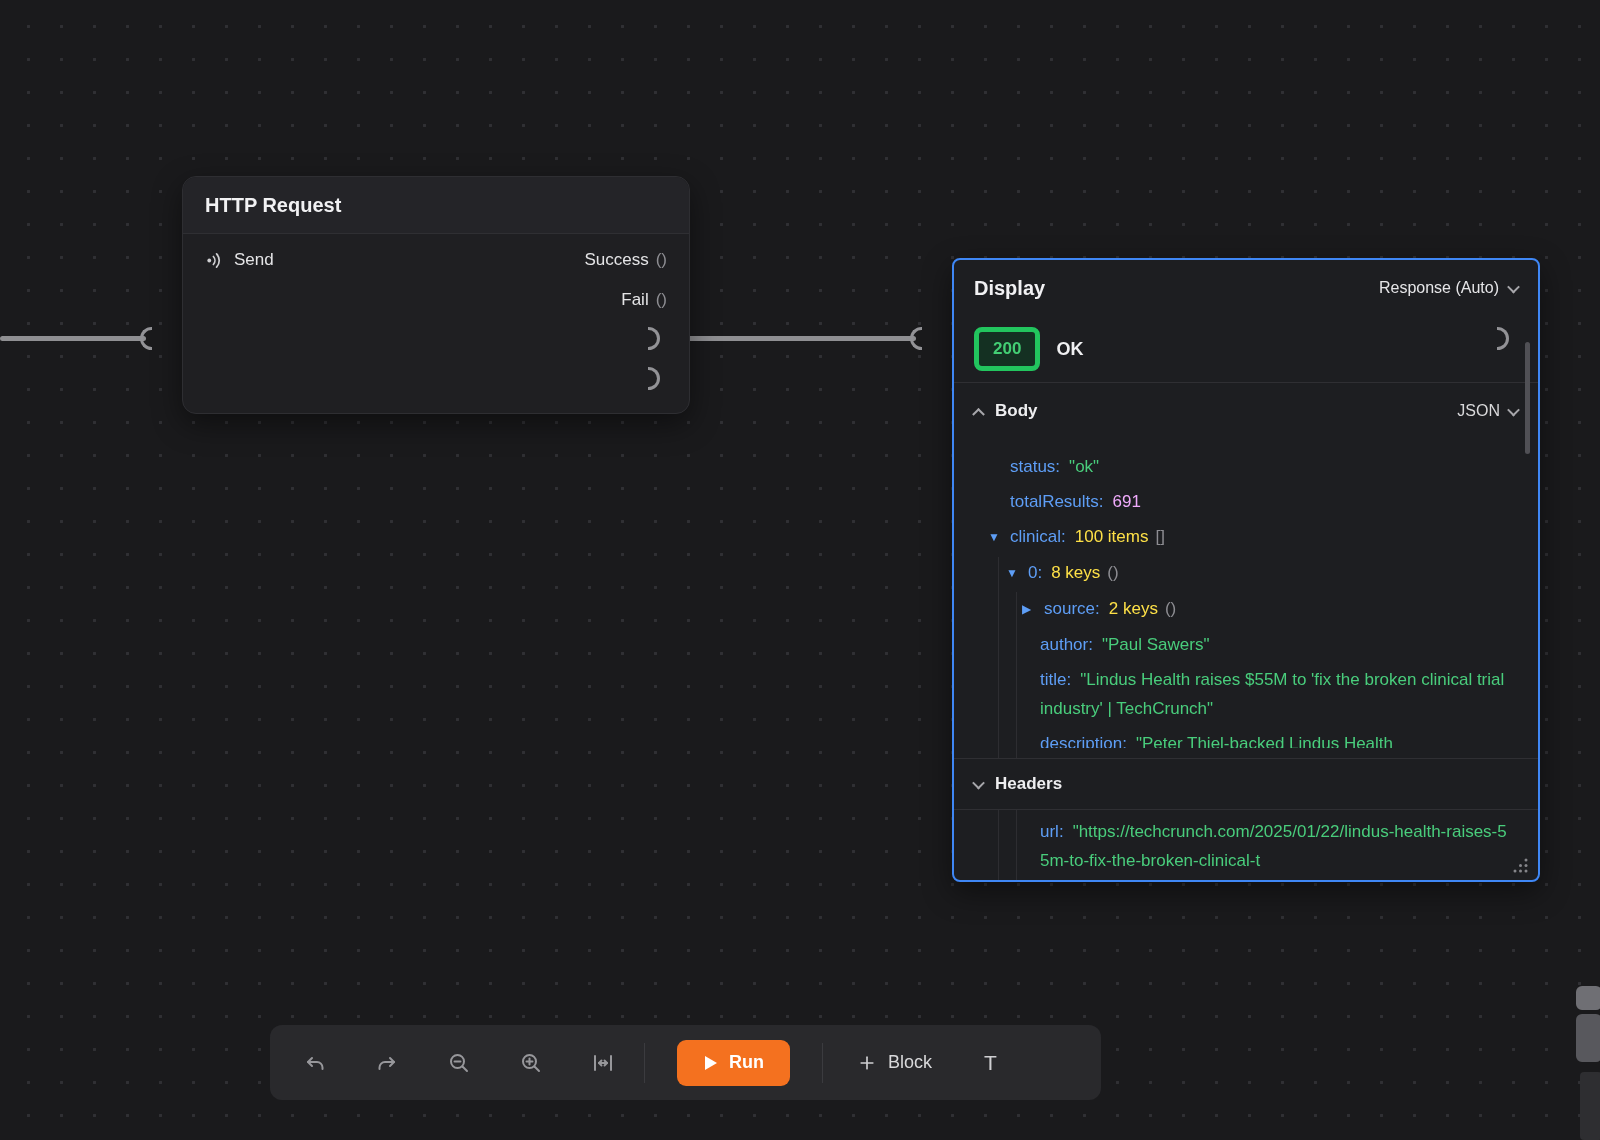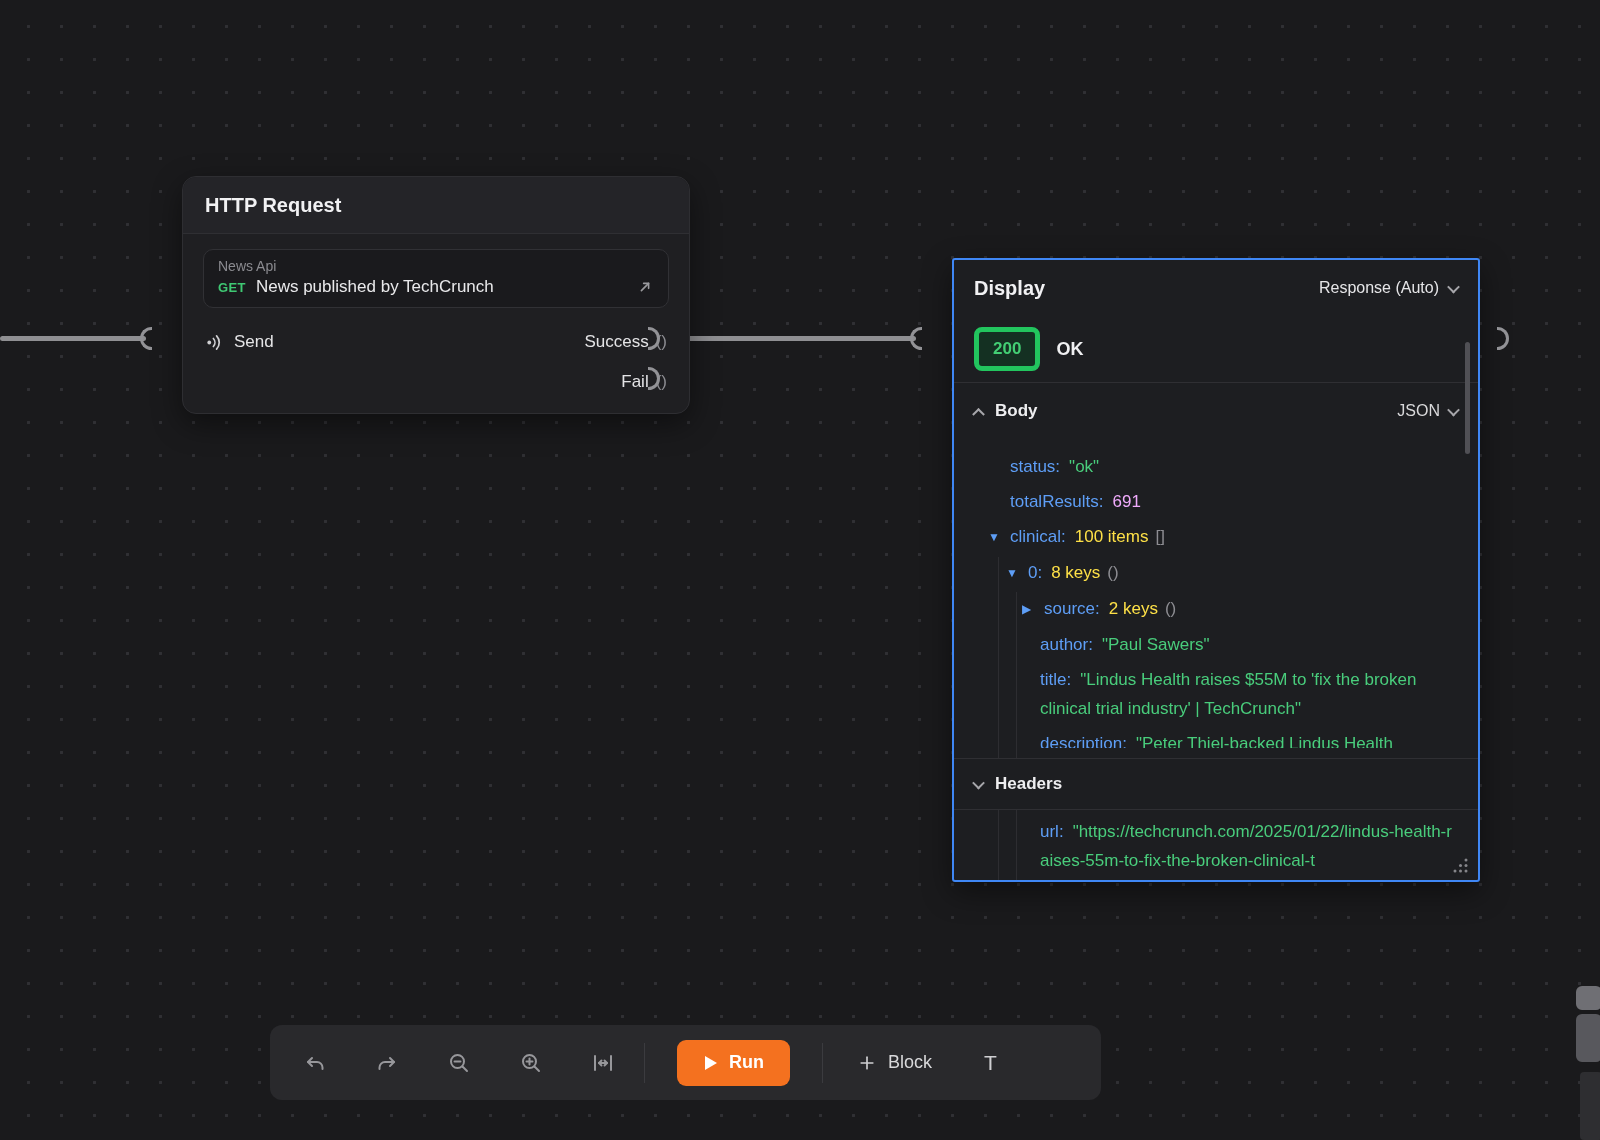--- a/index.html
+++ b/index.html
@@ -35,22 +35,22 @@
   .field-method{ font-size:13px; font-weight:700; color:#3fc873; letter-spacing:.4px; }
   .field-value{ font-size:17px; color:#e9e9eb; }
   .field-arrow{ margin-left:auto; display:flex; }
   .ports{ padding:6px 22px 0 22px; font-size:17px; color:#e4e4e6; }
   .port-row{ height:40px; display:flex; align-items:center; }
   .port-left{ display:flex; align-items:center; gap:10px; cursor:pointer; }
   .port-right{ margin-left:auto; cursor:pointer; }
   .args{ color:#8d8d92; margin-left:7px; }
 
   
-  .display-node{ left:916px; top:258px; width:528px; height:624px; background:#1d1e21;
-                 border:2px solid #3f87f5; border-radius:3px; display:flex; flex-direction:column;
+  .display-node{ left:916px; top:258px; width:588px; height:624px; background:#1d1e21;
+                 border:2px solid #3f87f5; border-radius:8px; display:flex; flex-direction:column;
                  overflow:hidden; }
   .d-header{ height:56px; flex:0 0 56px; display:flex; align-items:center; padding:0 20px; }
   .d-mode{ margin-left:auto; display:flex; align-items:center; gap:10px; font-size:16px;
            color:#e6e6e8; cursor:pointer; }
   .d-status{ height:66px; flex:0 0 66px; display:flex; align-items:center; gap:16px; padding:0 20px; }
   .badge-200{ background:#143022; border:5px solid #22c55e; color:#43ce74; font-weight:700;
               font-size:17px; padding:7px 14px; border-radius:8px; }
   .status-ok{ font-size:18px; font-weight:700; color:#f0f0f2; }
   .hdivider{ height:1px; flex:0 0 1px; background:#2f2f33; }
   .d-section{ height:56px; flex:0 0 56px; display:flex; align-items:center; padding:0 20px; }
@@ -120,33 +120,20 @@
   <div class="handle open-left" style="left:648px;top:327px;"></div>
   <div class="handle open-left" style="left:648px;top:367px;"></div>
   <div class="handle open-right" style="left:910px;top:327px;"></div>
   <div class="handle open-left" style="left:1497px;top:327px;"></div>
 
   <div class="node http-node">
     <div class="http-header">
       <span class="node-title">HTTP Request</span>
     </div>
 
-    <div class="http-field">
-      <div class="field-label">News Api</div>
-      <div class="field-line">
-        <span class="field-method">GET</span>
-        <span class="field-value">News published by TechCrunch</span>
-        <span class="field-arrow">
-          <svg width="18" height="18" viewBox="0 0 20 20" fill="none" stroke="#9a9a9e" stroke-width="1.8" stroke-linecap="round" stroke-linejoin="round">
-            <path d="M6 14 L14 6"></path>
-              <path d="M8.5 6 H14 V11.5"></path>
-          </svg>
-        </span>
-      </div>
-    </div>
 
     <div class="ports">
       <div class="port-row">
         <span class="port-left">
           <span>
             <svg width="19" height="19" viewBox="0 0 20 20">
               <circle cx="4.5" cy="10" r="2" fill="#cfcfd2"></circle>
               <path d="M8.8 5.8 a6.2 6.2 0 0 1 0 8.4" stroke="#cfcfd2" fill="none" stroke-width="1.8" stroke-linecap="round"></path>
               <path d="M12.2 3 a10.2 10.2 0 0 1 0 14" stroke="#cfcfd2" fill="none" stroke-width="1.8" stroke-linecap="round"></path>
             </svg>

